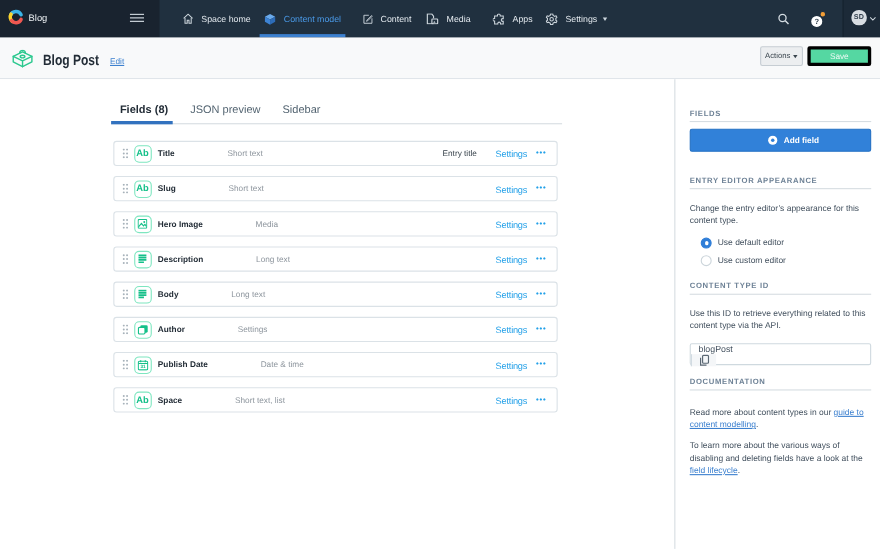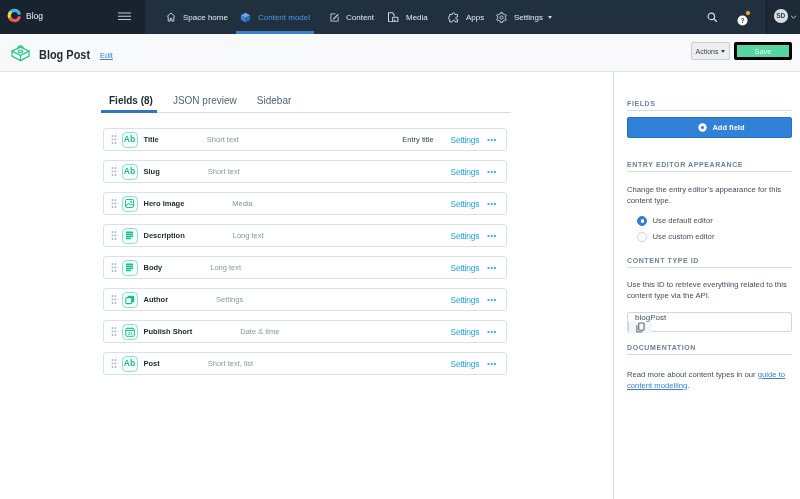--- a/index.html
+++ b/index.html
@@ -349,42 +349,42 @@
             <circle cx="4" cy="8" r="0.9"></circle>
           </g>
         </svg>
         <div class="ficon">
           <svg width="10" height="10" viewBox="0 0 11 11" fill="none" stroke="#14c089" stroke-width="1.1">
             <rect x="0.8" y="1.5" width="9.4" height="8.7" rx="1.2"></rect>
             <path d="M0.8 3.8h9.4M3.2 0.5v2M7.8 0.5v2"></path>
             <text x="5.5" y="8.6" font-size="4.6" fill="#14c089" stroke="none" text-anchor="middle" font-weight="bold">31</text>
           </svg>
         </div>
-        <span class="fname">Publish Short</span>
+        <span class="fname">Publish Date</span>
         <span class="ftype">Date &amp; time</span>
         <div class="fright">
           <span class="settings">Settings</span>
           <span class="dots">•••</span>
         </div>
       </div>
   <div class="card" style="top:280px">
         <svg class="drag" width="5" height="9" viewBox="0 0 5 9">
           <g fill="#a7b2ba">
             <circle cx="1" cy="1" r="0.9"></circle>
             <circle cx="4" cy="1" r="0.9"></circle>
             <circle cx="1" cy="4.5" r="0.9"></circle>
             <circle cx="4" cy="4.5" r="0.9"></circle>
             <circle cx="1" cy="8" r="0.9"></circle>
             <circle cx="4" cy="8" r="0.9"></circle>
           </g>
         </svg>
         <div class="ficon">
           <span style="margin-top:-1px">Ab</span>
         </div>
-        <span class="fname">Post</span>
+        <span class="fname">Space</span>
         <span class="ftype">Short text, list</span>
         <div class="fright">
           <span class="settings">Settings</span>
           <span class="dots">•••</span>
         </div>
       </div>
   </div>
 
   <div class="sb" style="top:28px;">
     <div class="sb-h">FIELDS</div>
@@ -412,14 +412,15 @@
         <svg width="9" height="11" viewBox="0 0 10 12" fill="none" stroke="#5a6773" stroke-width="1.2">
           <rect x="3" y="1" width="6" height="8" rx="1"></rect>
           <path d="M1 3.5v7.5h6"></path>
         </svg>
       </div>
     </div>
 
     <div class="sb-h" style="margin-top:12px;">DOCUMENTATION</div>
     <div class="sb-rule"></div>
     <p style="margin-top:14px;line-height:11.5px;">Read more about content types in our <a>guide to<br>content modelling</a>.</p>
+    <p style="margin-top:7.5px;line-height:11.5px;">To learn more about the various ways of<br>disabling and deleting fields have a look at the<br><a>field lifecycle</a>.</p>
   </div>
 </div>
 
 </body></html>

